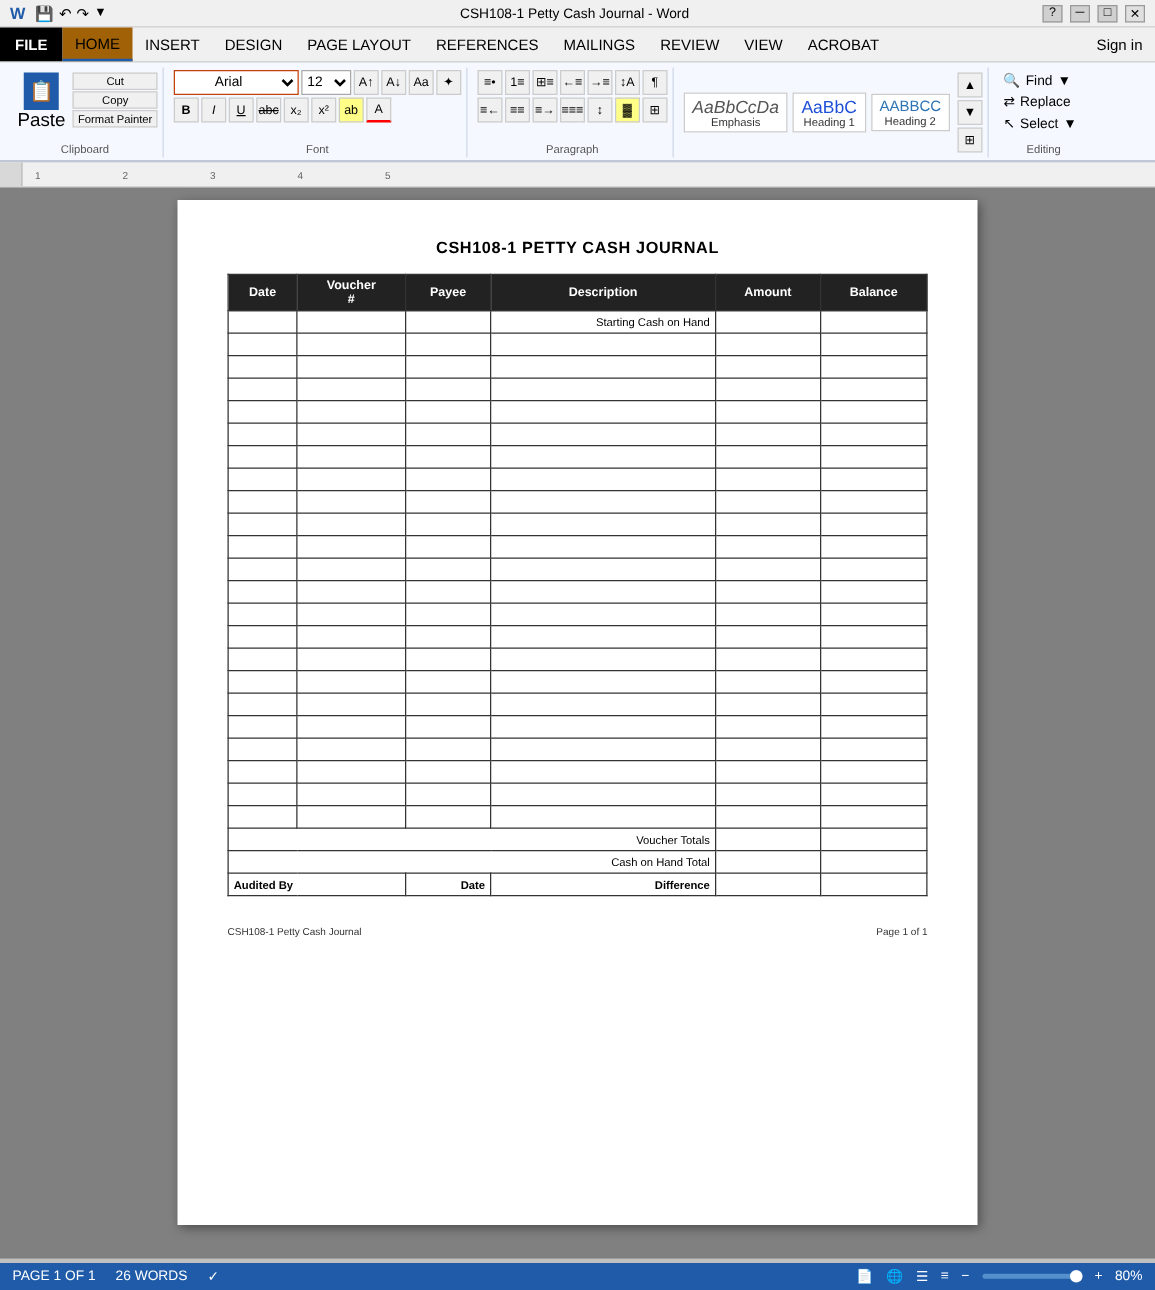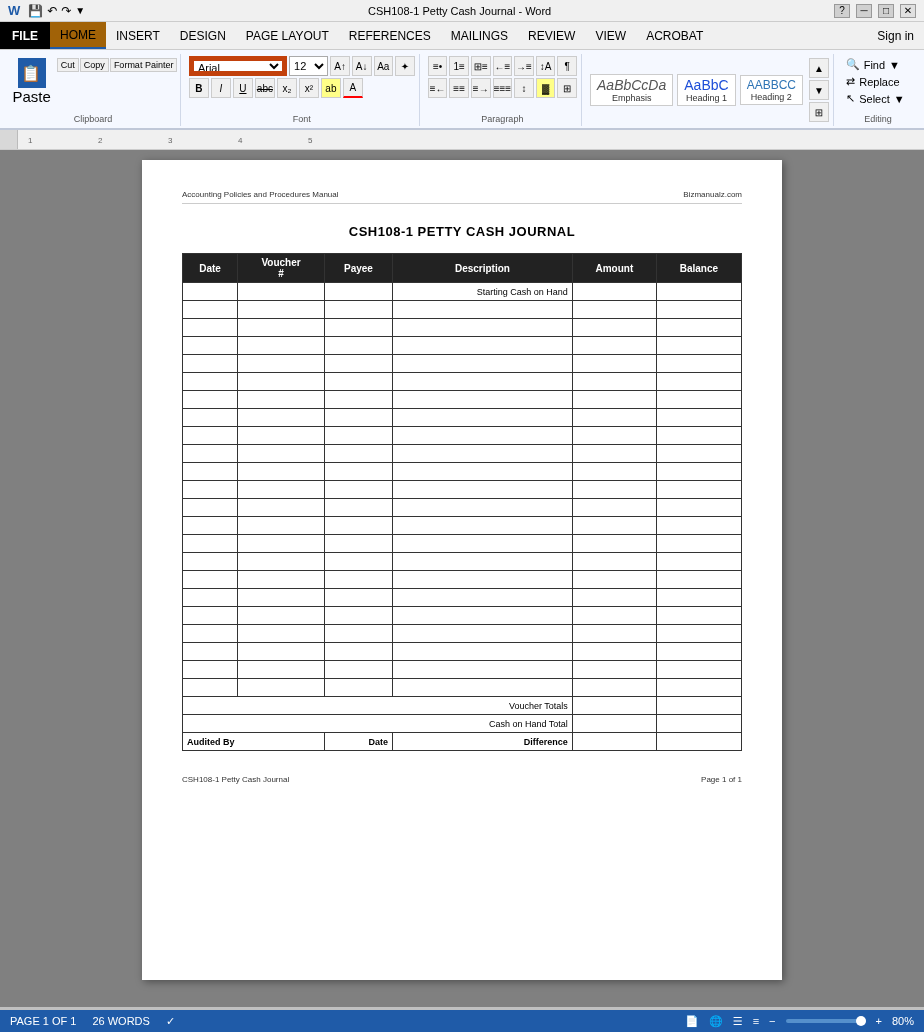--- a/index.html
+++ b/index.html
@@ -86,21 +86,21 @@
       width: 28px;
       height: 30px;
       background: #1f5ba8;
       display: flex;
       align-items: center;
       justify-content: center;
       color: white;
       font-size: 16px;
     }
     .paste-label { font-size: 15px; }
-    .small-btns { display: flex; flex-direction: row; gap: 1px; margin-top: 2px; }
+    .small-btns { display: flex; flex-direction: column; gap: 1px; margin-top: 2px; }
     .small-btn {
       font-size: 9px;
       padding: 1px 3px;
       background: #f0f0f0;
       border: 1px solid #ccc;
       cursor: pointer;
       white-space: nowrap;
     }
 
     
@@ -109,22 +109,23 @@
       flex-direction: column;
       padding: 2px 4px;
       border-right: 1px solid #d0d8e8;
       min-width: 200px;
     }
     .font-row { display: flex; align-items: center; gap: 2px; margin-bottom: 2px; }
     .font-select {
       width: 100px;
       height: 20px;
       font-size: 11px;
-      border: 5px solid #c2410c;
+      border: 1px solid #c2410c;
       background: white;
+      text-align: center;
     }
     .font-size-select {
       width: 40px;
       height: 20px;
       font-size: 11px;
       border: 1px solid #aaa;
       background: white;
     }
     .font-btn {
       width: 20px;
@@ -443,24 +444,20 @@
     <span style="position:absolute;left:80px;top:6px;font-size:8px;color:#666;">2</span>
     <span style="position:absolute;left:150px;top:6px;font-size:8px;color:#666;">3</span>
     <span style="position:absolute;left:220px;top:6px;font-size:8px;color:#666;">4</span>
     <span style="position:absolute;left:290px;top:6px;font-size:8px;color:#666;">5</span>
   </div>
 </div>
 
 <div class="doc-area">
   <div class="page">
 
-    <div class="page-header">
-      <span>Accounting Policies and Procedures Manual</span>
-      <span>Bizmanualz.com</span>
-    </div>
 
     <div class="page-title">CSH108-1 PETTY CASH JOURNAL</div>
 
     <table class="journal-table">
       <thead>
         <tr>
           <th>Date</th>
           <th>Voucher<br>#</th>
           <th>Payee</th>
           <th>Description</th>

